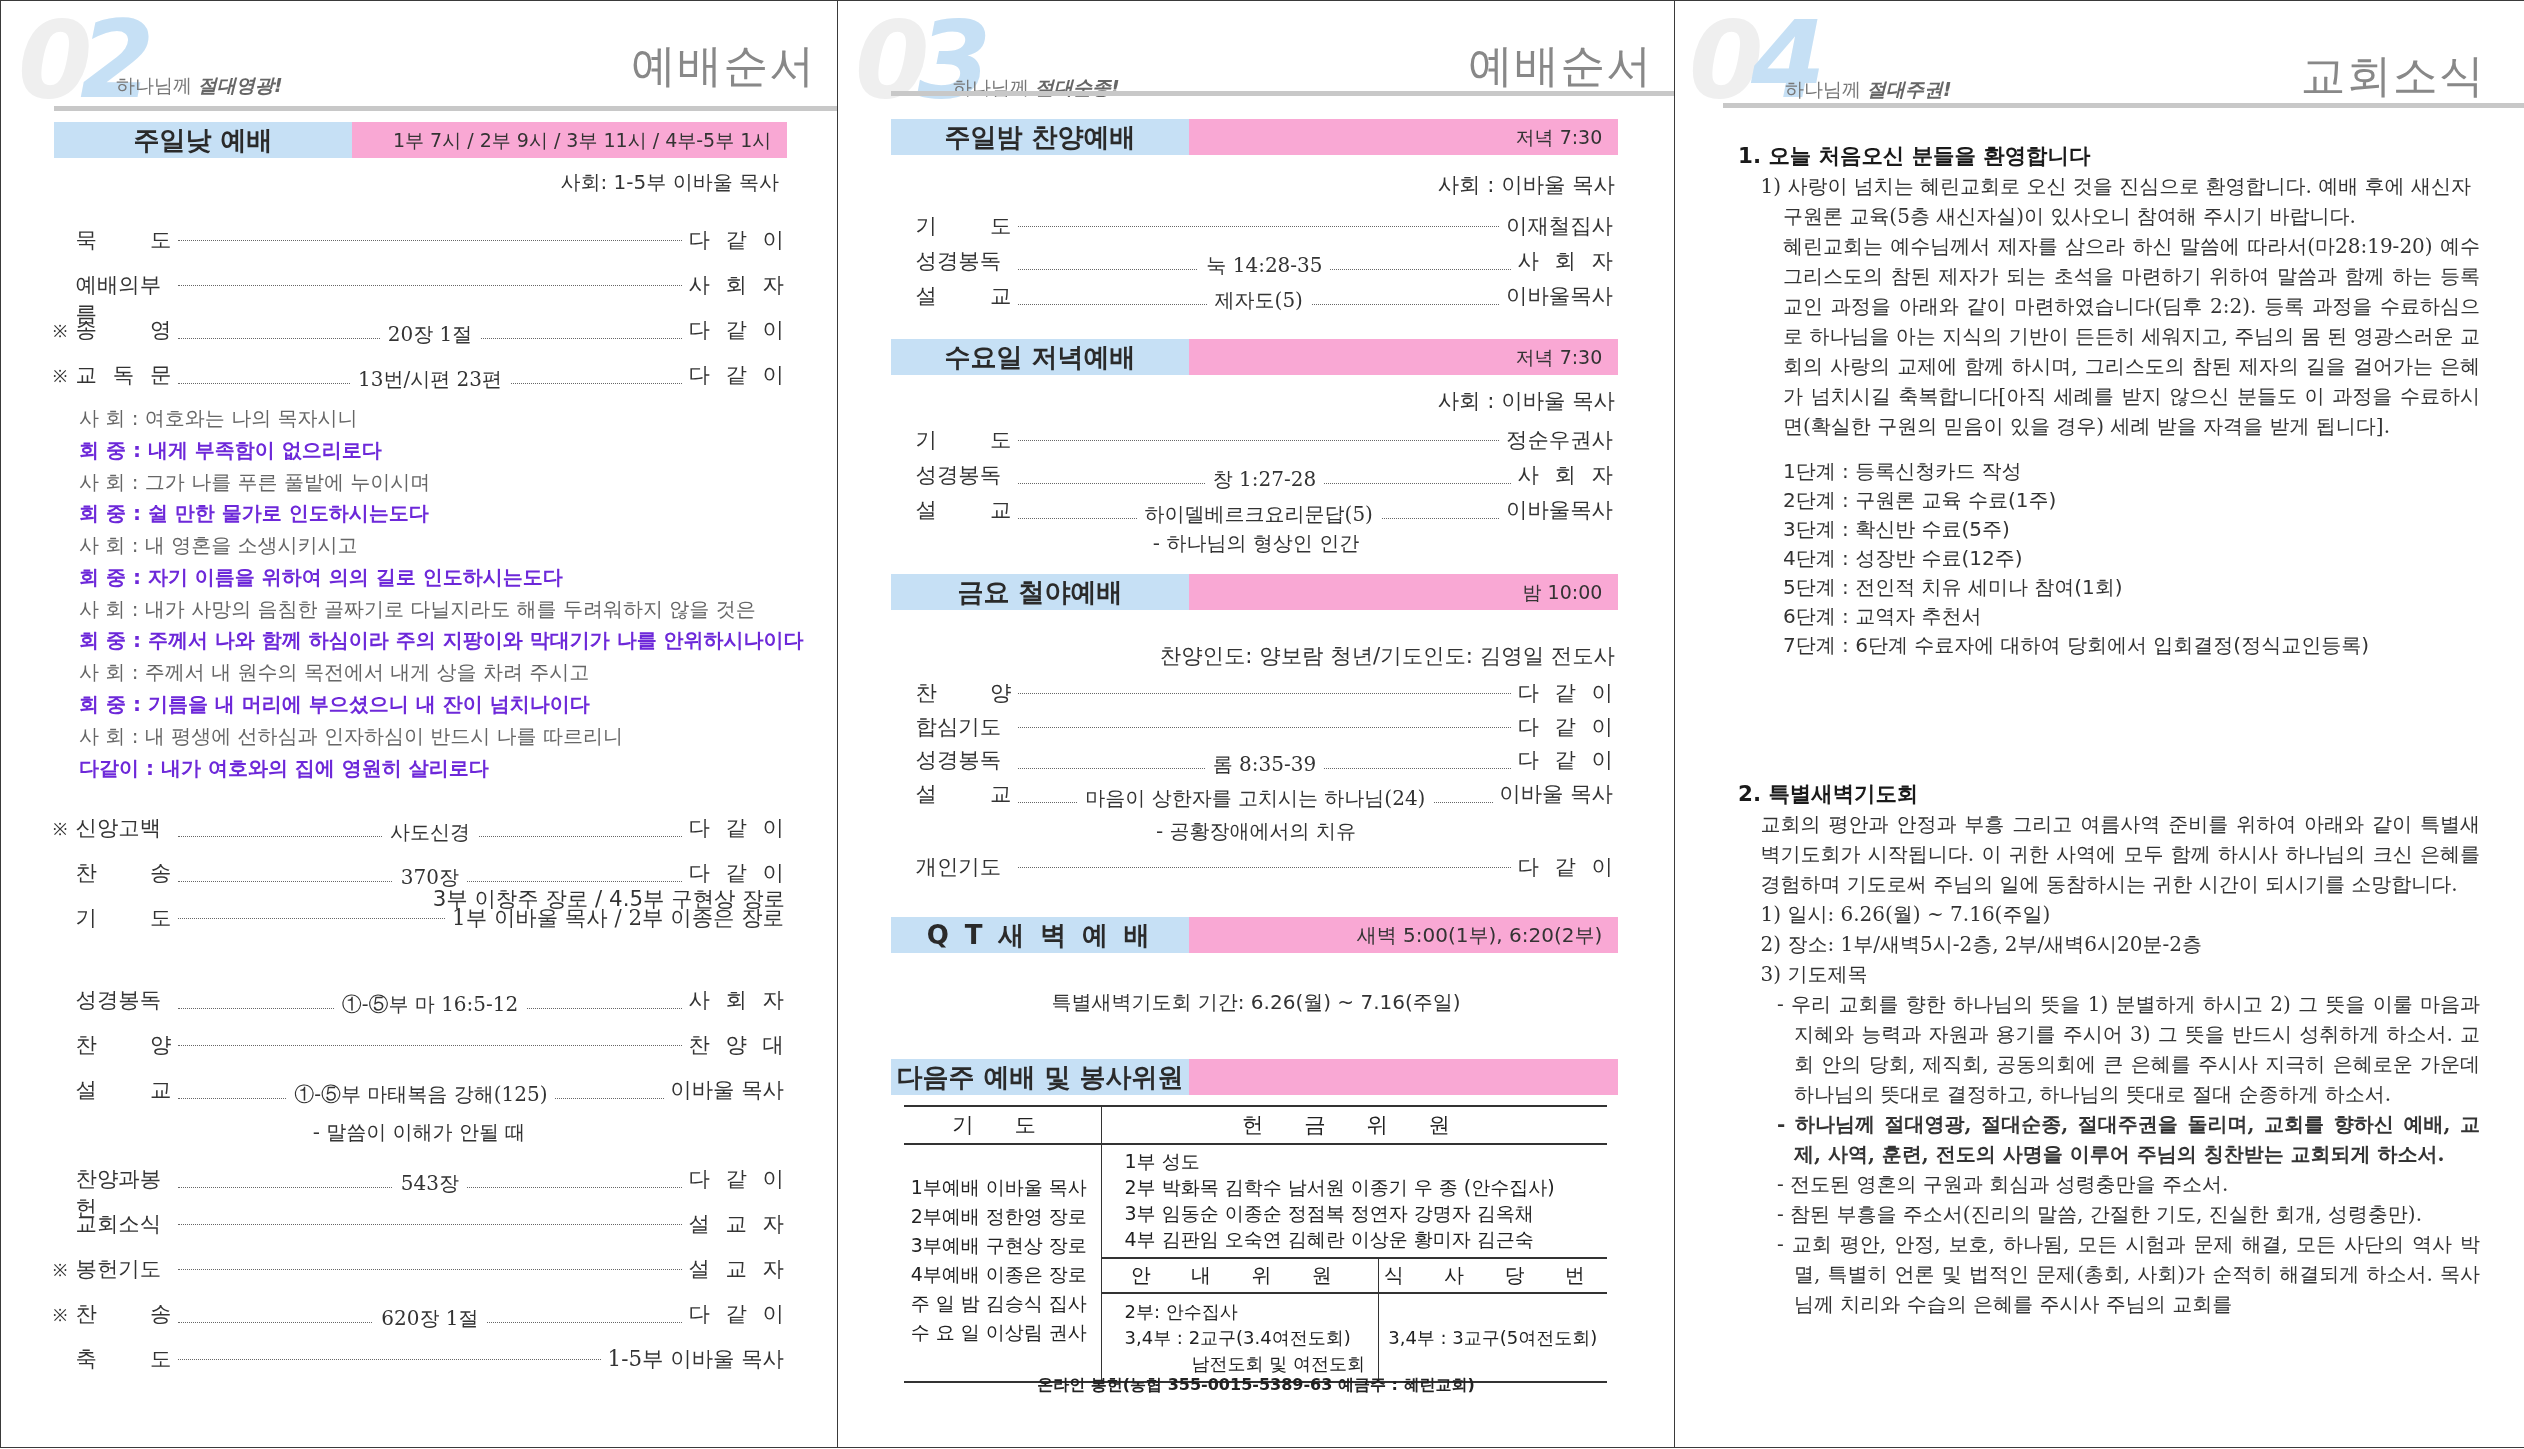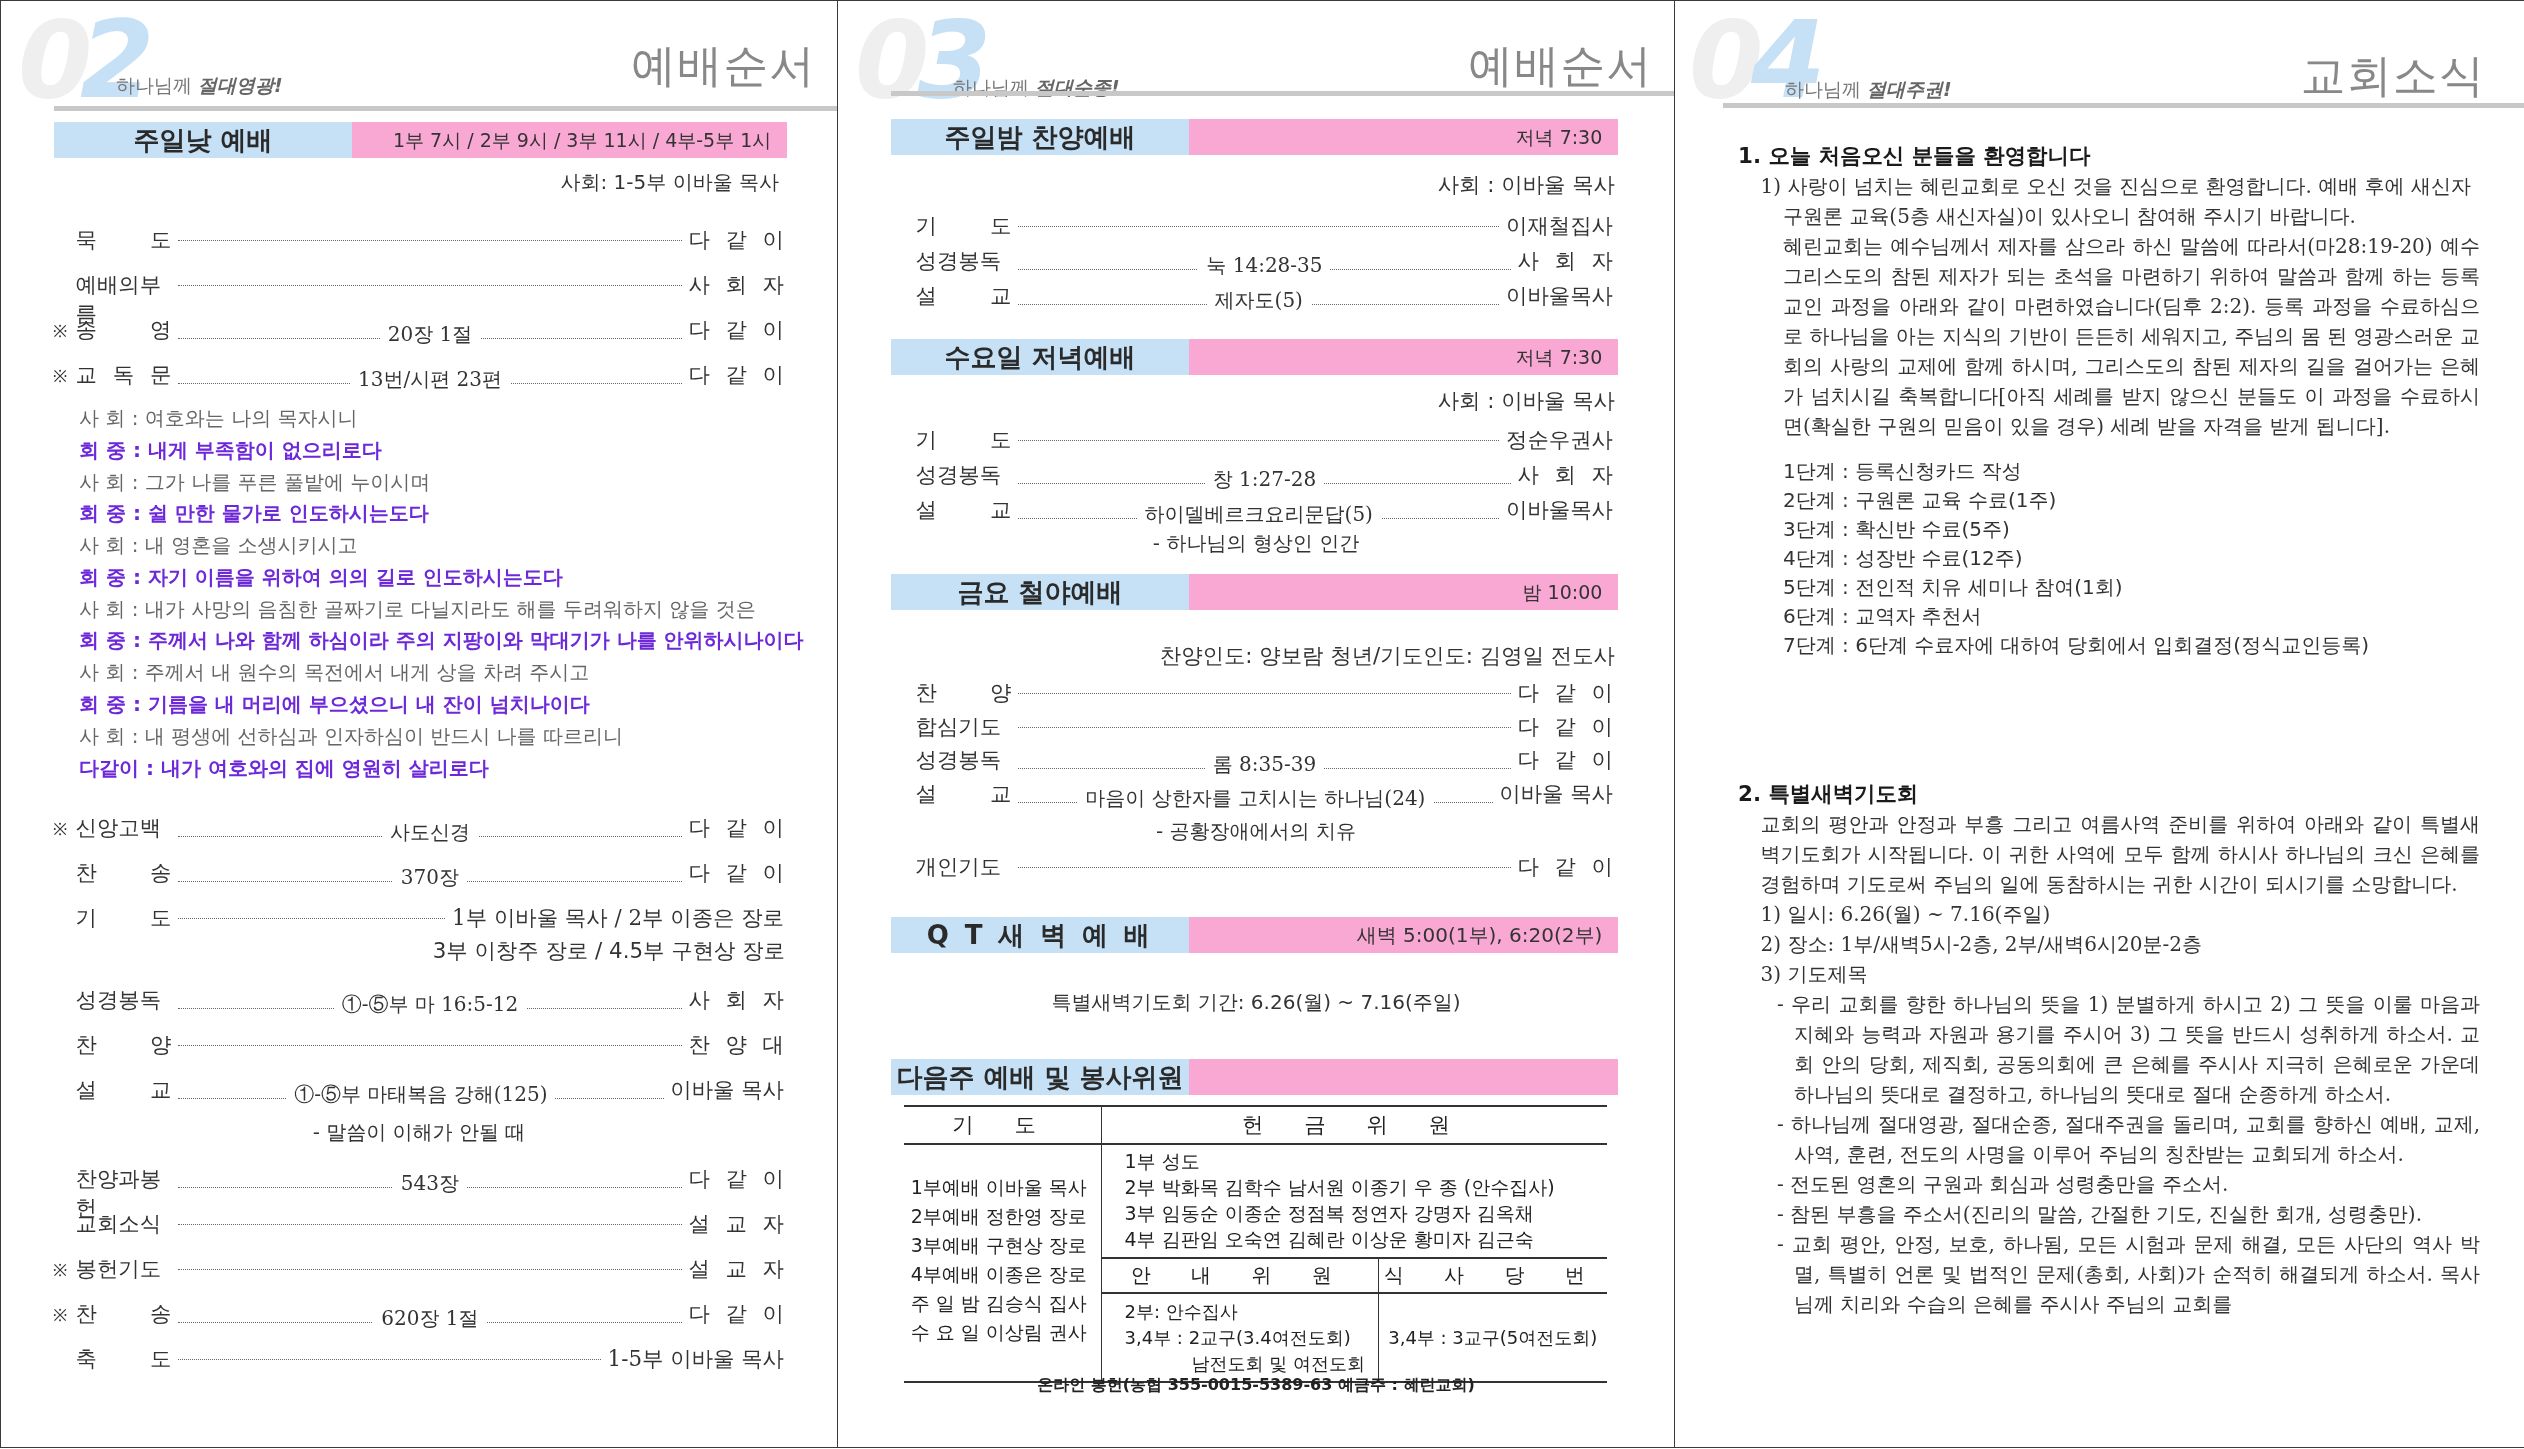--- a/index.html
+++ b/index.html
@@ -153,21 +153,21 @@
   </div>
 </div>
 
 <div class="news" style="top:779px;">
   <h3>2. 특별새벽기도회</h3>
   <p style="padding-left:22.5px; text-align:justify;">교회의 평안과 안정과 부흥 그리고 여름사역 준비를 위하여 아래와 같이 특별새벽기도회가 시작됩니다. 이 귀한 사역에 모두 함께 하시사 하나님의 크신 은혜를 경험하며 기도로써 주님의 일에 동참하시는 귀한 시간이 되시기를 소망합니다.</p>
   <p style="padding-left:22.5px;">1) 일시: 6.26(월) ~ 7.16(주일)</p>
   <p style="padding-left:22.5px;">2) 장소: 1부/새벽5시-2층, 2부/새벽6시20분-2층</p>
   <p style="padding-left:22.5px;">3) 기도제목</p>
   <p style="padding-left:56px; text-indent:-17px; text-align:justify;">- 우리 교회를 향한 하나님의 뜻을 1) 분별하게 하시고 2) 그 뜻을 이룰 마음과 지혜와 능력과 자원과 용기를 주시어 3) 그 뜻을 반드시 성취하게 하소서. 교회 안의 당회, 제직회, 공동의회에 큰 은혜를 주시사 지극히 은혜로운 가운데 하나님의 뜻대로 결정하고, 하나님의 뜻대로 절대 순종하게 하소서.</p>
-  <p style="padding-left:56px; text-indent:-17px; text-align:justify;">- 하나님께 절대영광, 절대순종, 절대주권을 돌리며, 교회를 향하신 예배, 교제, 사역, 훈련, 전도의 사명을 이루어 주님의 칭찬받는 교회되게 하소서.</p>
+  <p style="padding-left:56px; text-indent:-17px; text-align:justify;font-weight:bold;">- 하나님께 절대영광, 절대순종, 절대주권을 돌리며, 교회를 향하신 예배, 교제, 사역, 훈련, 전도의 사명을 이루어 주님의 칭찬받는 교회되게 하소서.</p>
   <p style="padding-left:56px; text-indent:-17px;">- 전도된 영혼의 구원과 회심과 성령충만을 주소서.</p>
   <p style="padding-left:56px; text-indent:-17px;">- 참된 부흥을 주소서(진리의 말씀, 간절한 기도, 진실한 회개, 성령충만).</p>
   <p style="padding-left:56px; text-indent:-17px; text-align:justify;">- 교회 평안, 안정, 보호, 하나됨, 모든 시험과 문제 해결, 모든 사단의 역사 박멸, 특별히 언론 및 법적인 문제(총회, 사회)가 순적히 해결되게 하소서. 목사님께 치리와 수습의 은혜를 주시사 주님의 교회를</p>
 </div>
 
 <div class="line" style="top: 225px; left: 53px; width: 731px; right: auto;">
     <span class="mark"></span>
     <span class="lab">묵 도</span>
     <span class="dots"></span>
     <span class="who sp">다같이</span>
@@ -221,21 +221,21 @@
       <span class="mid">370장</span>
     </span>
     <span class="who sp">다같이</span>
   </div>
 <div class="line" style="top: 903px; left: 53px; width: 731px; right: auto;">
     <span class="mark"></span>
     <span class="lab">기 도</span>
     <span class="dots"></span>
     <span class="who">1부 이바울 목사 / 2부 이종은 장로</span>
   </div>
-<div class="right" style="top: 936px; right: 1740px; margin-left: 13px;">3부 이창주 장로 / 4.5부 구현상 장로</div>
+<div class="right" style="top: 884px; right: 1740px; margin-left: 13px;">3부 이창주 장로 / 4.5부 구현상 장로</div>
 <div class="line" style="top: 985px; left: 53px; width: 731px; right: auto;">
     <span class="mark"></span>
     <span class="lab">성경봉독</span>
     <span class="dots">
       <span class="mid">①-⑤부  마 16:5-12</span>
     </span>
     <span class="who sp">사회자</span>
   </div>
 <div class="line" style="top: 1030px; left: 53px; width: 731px; right: auto;">
     <span class="mark"></span>

